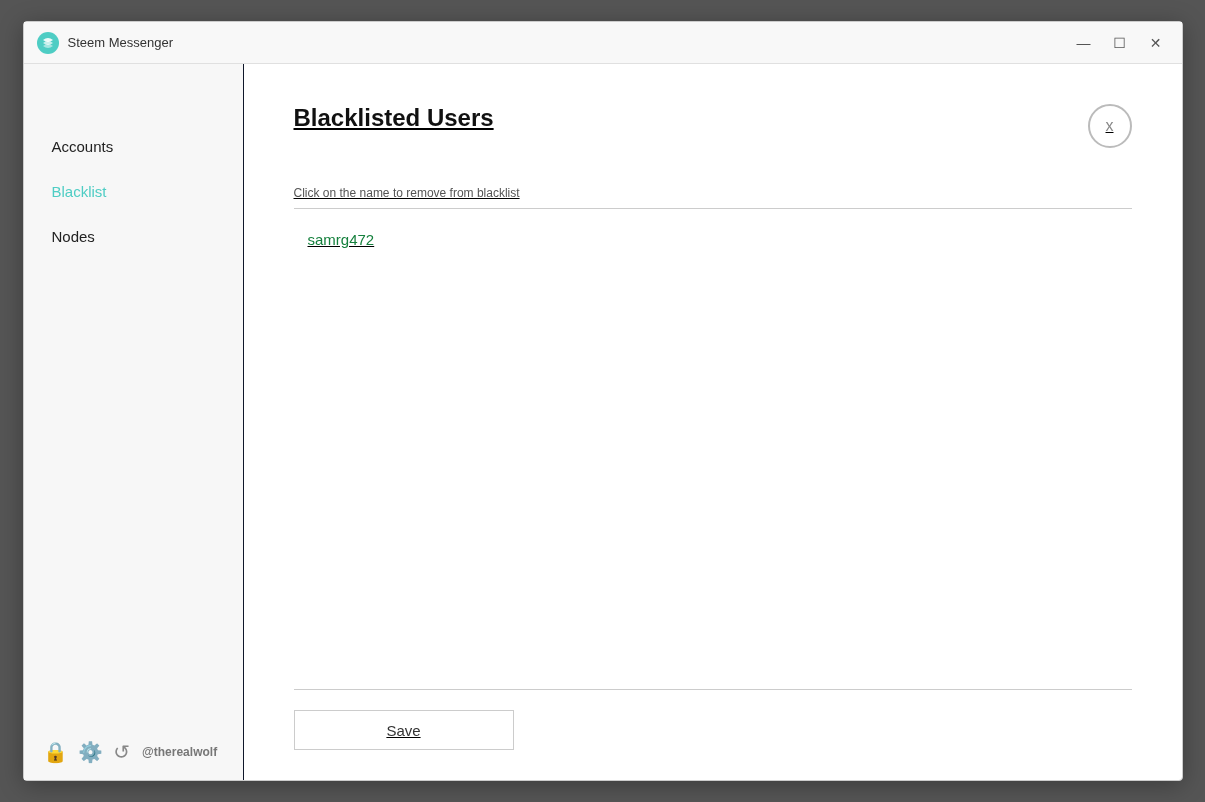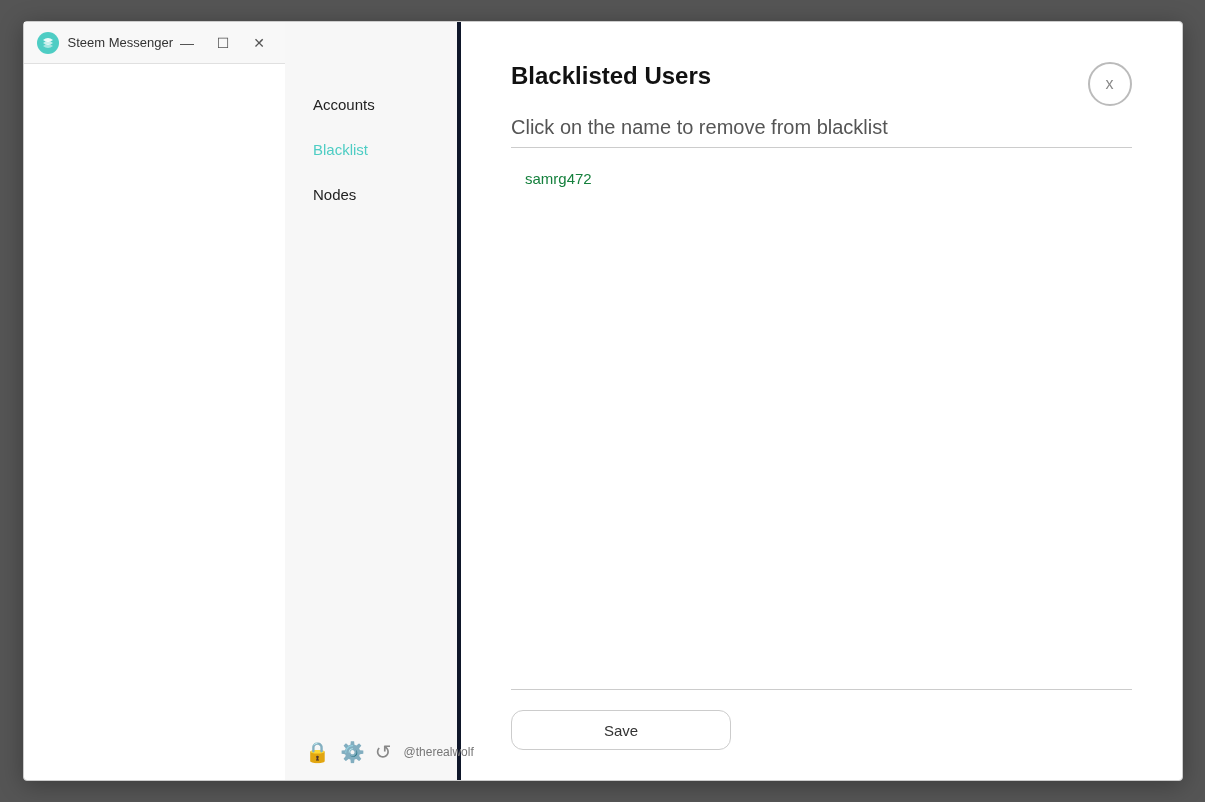--- a/index.html
+++ b/index.html
@@ -12,20 +12,21 @@
       height: 802px;
       font-family: 'Segoe UI', Arial, sans-serif;
     }
     .window {
       width: 1160px;
       height: 760px;
       background: #fff;
       border: 1px solid #ccc;
       border-radius: 4px;
       display: flex;
+      flex-direction: column;
       box-shadow: 0 4px 24px rgba(0,0,0,0.3);
     }
     .title-bar {
       display: flex;
       align-items: center;
       padding: 0 12px;
       height: 42px;
       background: #f8f8f8;
       border-bottom: 1px solid #e0e0e0;
       flex-shrink: 0;
@@ -57,23 +58,23 @@
       color: #555;
       background: transparent;
       border: none;
     }
     .main-content {
       display: flex;
       flex: 1;
       overflow: hidden;
     }
     .sidebar {
-      width: 176px;
+      width: 220px;
       background: #f7f7f7;
-      border-right: 4px solid #0f172a;
+      border-right: 1px solid #0f172a;
       display: flex;
       flex-direction: column;
       padding-top: 60px;
       flex-shrink: 0;
     }
     .nav-item {
       padding: 14px 28px;
       font-size: 15px;
       cursor: pointer;
       color: #222;
@@ -90,27 +91,29 @@
       color: #888;
     }
     .sidebar-footer-icon {
       font-size: 20px;
       cursor: pointer;
     }
     .sidebar-footer-username {
       font-size: 12px;
       color: #777;
       margin-left: 2px;
+      font-weight: bold;
     }
     .content-area {
       flex: 1;
       display: flex;
       flex-direction: column;
       padding: 40px 50px 30px 50px;
       position: relative;
+      text-decoration: underline;
     }
     .content-header {
       display: flex;
       align-items: flex-start;
       justify-content: space-between;
       margin-bottom: 10px;
     }
     .content-title {
       font-size: 24px;
       font-weight: 700;
@@ -124,23 +127,24 @@
       background: transparent;
       display: flex;
       align-items: center;
       justify-content: center;
       cursor: pointer;
       color: #888;
       font-size: 16px;
       flex-shrink: 0;
     }
     .subtitle {
-      font-size: 20px;
+      font-size: 12px;
       color: #555;
       margin-bottom: 8px;
+      margin-top: 28px;
     }
     .divider {
       border: none;
       border-top: 1px solid #ccc;
       margin-bottom: 10px;
     }
     .blacklist-entries {
       flex: 1;
       overflow-y: auto;
     }
@@ -154,21 +158,21 @@
     .bottom-divider {
       border: none;
       border-top: 1px solid #ccc;
       margin-top: 10px;
       margin-bottom: 20px;
     }
     .save-btn {
       width: 220px;
       height: 40px;
       border: 1px solid #ccc;
-      border-radius: 12px;
+      border-radius: 0;
       background: #fff;
       font-size: 15px;
       color: #333;
       cursor: pointer;
       align-self: flex-start;
     }
     .footer-area {
       display: flex;
       flex-direction: column;
     }

